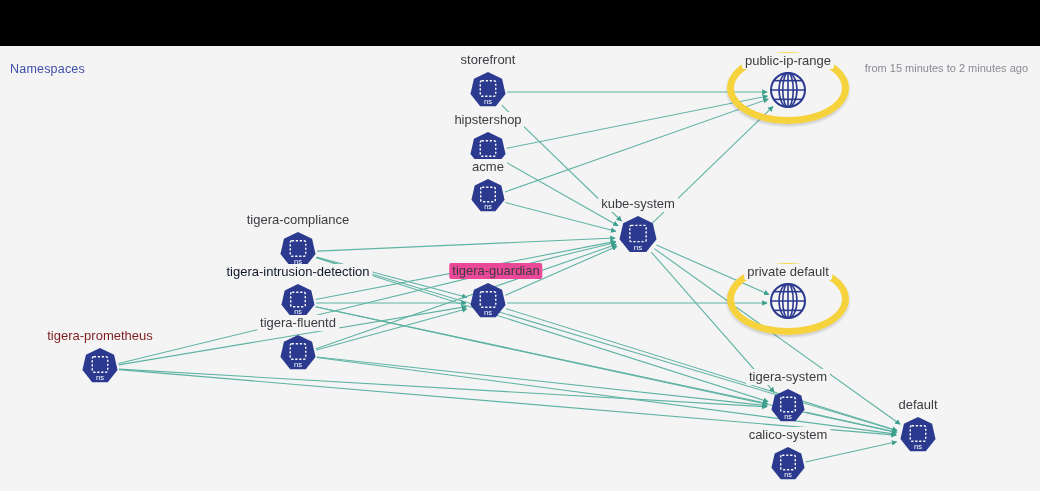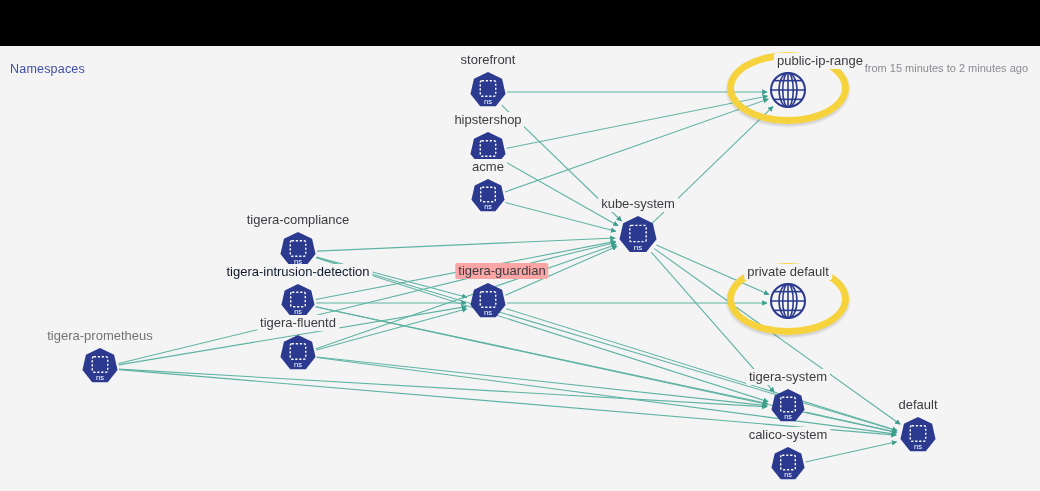--- a/index.html
+++ b/index.html
@@ -183,37 +183,37 @@
         </div>
         <div class="node" style="left: 298px; top: 257px;">
           <div class="node-label" style="left: 0px; top: -23px; color: #0f172a; background: rgb(244, 244, 245);">tigera-intrusion-detection</div>
           <div class="node-glyph" style="left: 0px; top: 0px;"><svg width="42" height="42" viewBox="0 0 42 42">
               <polygon points="21.00,4.00 34.29,10.40 37.57,24.78 28.38,36.32 13.62,36.32 4.43,24.78 7.71,10.40" fill="#2b3a8f"></polygon>
               <rect x="13.690000000000001" y="12.190000000000001" width="14.62" height="14.62" fill="none" stroke="#ffffff" stroke-width="1.4" stroke-dasharray="2.2 1.8" rx="1.5"></rect>
               <text x="21" y="34.26" text-anchor="middle" font-size="7.1" fill="#ffffff" font-family="&quot;Liberation Sans&quot;, sans-serif">ns</text>
             </svg></div>
         </div>
         <div class="node" style="left: 488px; top: 257px;">
-          <div class="node-label" style="left: 14px; top: -24px; color: rgb(59, 59, 64); background: #fca5a5;">tigera-guardian</div>
+          <div class="node-label" style="left: 8px; top: -24px; color: rgb(59, 59, 64); background: #ec4899;">tigera-guardian</div>
           <div class="node-glyph" style="left: 0px; top: 0px;"><svg width="44" height="44" viewBox="0 0 44 44">
               <polygon points="22.00,4.00 36.07,10.78 39.55,26.01 29.81,38.22 14.19,38.22 4.45,26.01 7.93,10.78" fill="#2b3a8f"></polygon>
               <rect x="14.26" y="12.76" width="15.48" height="15.48" fill="none" stroke="#ffffff" stroke-width="1.4" stroke-dasharray="2.2 1.8" rx="1.5"></rect>
               <text x="22" y="36.04" text-anchor="middle" font-size="7.6" fill="#ffffff" font-family="&quot;Liberation Sans&quot;, sans-serif">ns</text>
             </svg></div>
         </div>
         <div class="node" style="left: 298px; top: 309px;">
           <div class="node-label" style="left: 0px; top: -24px; color: rgb(59, 59, 64); background: rgb(244, 244, 245);">tigera-fluentd</div>
           <div class="node-glyph" style="left: 0px; top: 0px;"><svg width="44" height="44" viewBox="0 0 44 44">
               <polygon points="22.00,4.00 36.07,10.78 39.55,26.01 29.81,38.22 14.19,38.22 4.45,26.01 7.93,10.78" fill="#2b3a8f"></polygon>
               <rect x="14.26" y="12.76" width="15.48" height="15.48" fill="none" stroke="#ffffff" stroke-width="1.4" stroke-dasharray="2.2 1.8" rx="1.5"></rect>
               <text x="22" y="36.04" text-anchor="middle" font-size="7.6" fill="#ffffff" font-family="&quot;Liberation Sans&quot;, sans-serif">ns</text>
             </svg></div>
         </div>
         <div class="node" style="left: 100px; top: 322px;">
-          <div class="node-label" style="left: 0px; top: -24px; color: #737373; background: rgb(244, 244, 245);">tigera-prometheus</div>
+          <div class="node-label" style="left: 0px; top: -24px; color: #7f1d1d; background: rgb(244, 244, 245);">tigera-prometheus</div>
           <div class="node-glyph" style="left: 0px; top: 0px;"><svg width="44" height="44" viewBox="0 0 44 44">
               <polygon points="22.00,4.00 36.07,10.78 39.55,26.01 29.81,38.22 14.19,38.22 4.45,26.01 7.93,10.78" fill="#2b3a8f"></polygon>
               <rect x="14.26" y="12.76" width="15.48" height="15.48" fill="none" stroke="#ffffff" stroke-width="1.4" stroke-dasharray="2.2 1.8" rx="1.5"></rect>
               <text x="22" y="36.04" text-anchor="middle" font-size="7.6" fill="#ffffff" font-family="&quot;Liberation Sans&quot;, sans-serif">ns</text>
             </svg></div>
         </div>
         <div class="node" style="left: 788px; top: 362px;">
           <div class="node-label" style="left: 0px; top: -23px; color: rgb(59, 59, 64); background: rgb(244, 244, 245);">tigera-system</div>
           <div class="node-glyph" style="left: 0px; top: 0px;"><svg width="42" height="42" viewBox="0 0 42 42">
               <polygon points="21.00,4.00 34.29,10.40 37.57,24.78 28.38,36.32 13.62,36.32 4.43,24.78 7.71,10.40" fill="#2b3a8f"></polygon>
@@ -232,21 +232,21 @@
         <div class="node" style="left: 788px; top: 420px;">
           <div class="node-label" style="left: 0px; top: -23px; color: rgb(59, 59, 64); background: rgb(244, 244, 245);">calico-system</div>
           <div class="node-glyph" style="left: 0px; top: 0px;"><svg width="42" height="42" viewBox="0 0 42 42">
               <polygon points="21.00,4.00 34.29,10.40 37.57,24.78 28.38,36.32 13.62,36.32 4.43,24.78 7.71,10.40" fill="#2b3a8f"></polygon>
               <rect x="13.690000000000001" y="12.190000000000001" width="14.62" height="14.62" fill="none" stroke="#ffffff" stroke-width="1.4" stroke-dasharray="2.2 1.8" rx="1.5"></rect>
               <text x="21" y="34.26" text-anchor="middle" font-size="7.1" fill="#ffffff" font-family="&quot;Liberation Sans&quot;, sans-serif">ns</text>
             </svg></div>
         </div>
         <div class="hl-ellipse e1" style="left: 788px; top: 42px; border-color: rgb(246, 211, 60);"></div>
         <div class="node" style="left: 788px; top: 46px;">
-          <div class="node-label" style="left: 0px; top: -23px; color: rgb(59, 59, 64); background: rgb(244, 244, 245); margin-left: 32px;">public-ip-range</div>
+          <div class="node-label" style="left: 0px; top: -23px; color: rgb(59, 59, 64); background: rgb(244, 244, 245);">public-ip-range</div>
           <div class="node-glyph" style="left: 0px; top: 0px;"><svg width="42" height="42" viewBox="0 0 42 42">
               <circle cx="21" cy="21" r="17" fill="none" stroke="#2b3a8f" stroke-width="2"></circle>
               <ellipse cx="21" cy="21" rx="5.27" ry="17" fill="none" stroke="#2b3a8f" stroke-width="1.6"></ellipse>
               <ellipse cx="21" cy="21" rx="8.959" ry="17" fill="none" stroke="#2b3a8f" stroke-width="1.6"></ellipse>
               <line x1="21" y1="4" x2="21" y2="38" stroke="#2b3a8f" stroke-width="1.6"></line>
               <line x1="6.802200874783445" y1="11.649999999999999" x2="35.197799125216555" y2="11.649999999999999" stroke="#2b3a8f" stroke-width="1.6"></line>
               <line x1="4" y1="21" x2="38" y2="21" stroke="#2b3a8f" stroke-width="1.6"></line>
               <line x1="6.802200874783445" y1="30.35" x2="35.197799125216555" y2="30.35" stroke="#2b3a8f" stroke-width="1.6"></line>
             </svg></div>
         </div>

